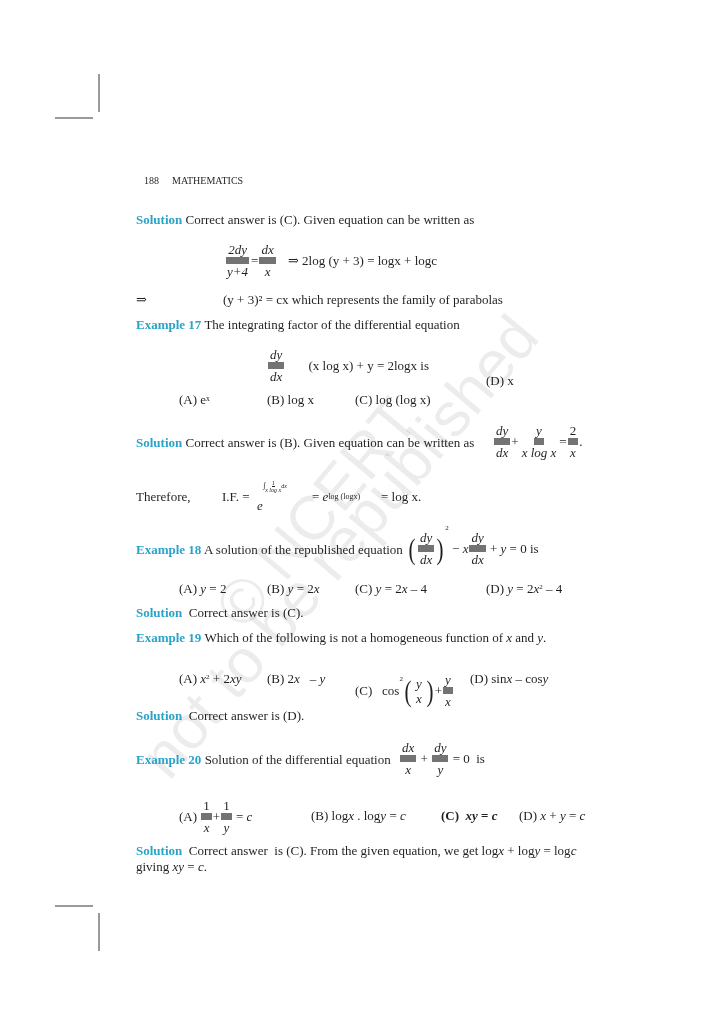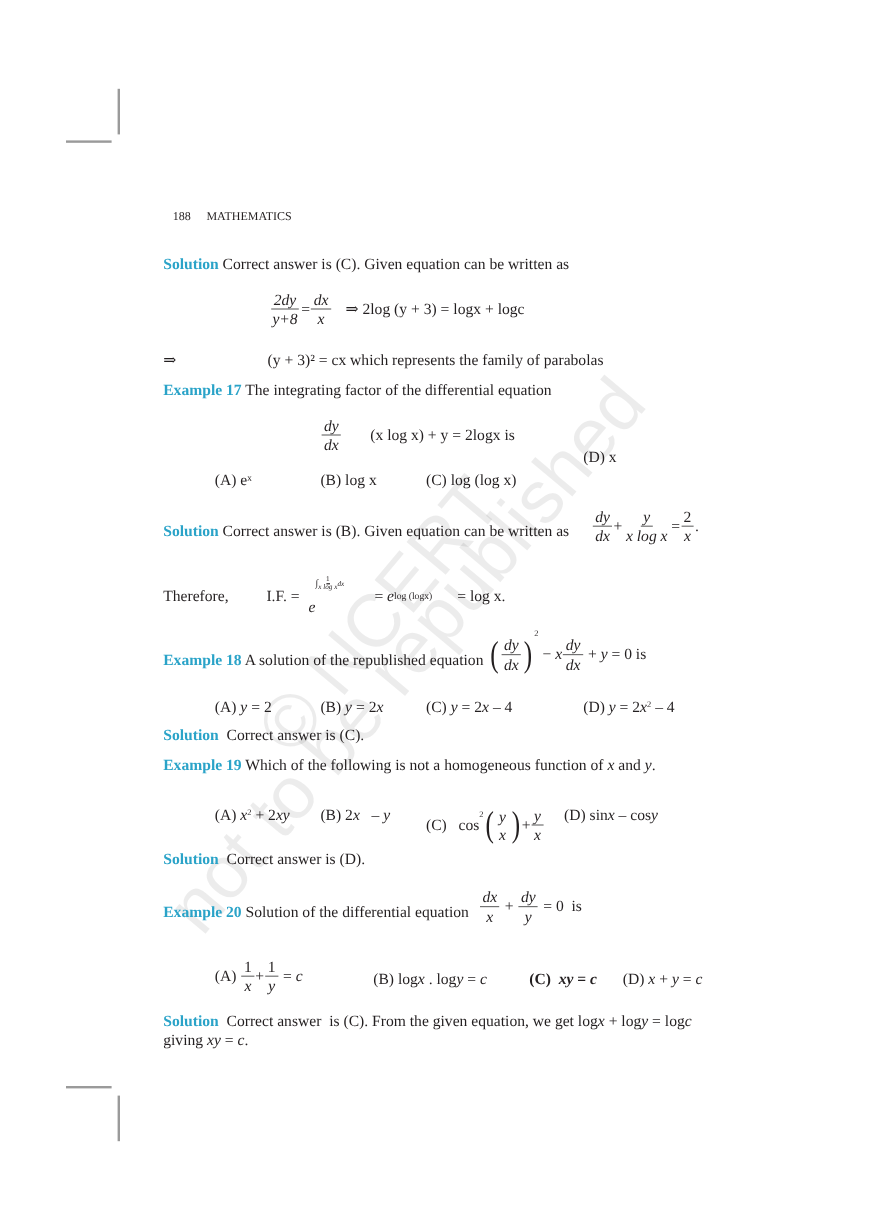--- a/index.html
+++ b/index.html
@@ -4,21 +4,21 @@
 <style>
   html, body { margin:0; padding:0; background:#ffffff; }
   body { width:724px; height:1024px; position:relative; overflow:hidden;
          font-family:"Liberation Serif","DejaVu Serif",serif; color:#231f20; }
   .abs { position:absolute; white-space:nowrap; }
   .txt { font-size:13px; line-height:16px; }
   .lbl { color:#2aa3c8; font-weight:bold; }
   i, .it { font-style:italic; }
   sup { font-size:7px; vertical-align:top; position:relative; top:-2px; }
   .frac { display:inline-flex; flex-direction:column; align-items:center; vertical-align:middle; margin:0 1px; }
-  .frac .num { border-bottom:1px solid #737373; padding:0 2px; line-height:15px; }
+  .frac .num { border-bottom:7px solid #737373; padding:0 2px; line-height:15px; }
   .frac .den { padding:0 2px; line-height:15px; }
   .crop { position:absolute; background:#9a9a9a; }
   .wm { position:absolute; color:#000; opacity:0.07; font-family:"Liberation Sans","DejaVu Sans",sans-serif;
         font-size:62px; white-space:nowrap; transform-origin:left bottom; transform:rotate(-50deg); }
   .paren { font-size:30px; line-height:30px; vertical-align:middle; font-weight:100; transform:scaleX(0.7); display:inline-block; }
   .small { font-size:8px; }
 </style>
 </head>
 <body>
 
@@ -36,21 +36,21 @@
   <span>MATHEMATICS</span>
 </div>
 
 <div class="abs txt" style="left:136px;top:212px;">
   <span class="lbl">Solution</span>
   <span>Correct answer is (C). Given equation can be written as</span>
 </div>
 <div class="abs txt" style="left:224px;top:242px;">
   <span class="frac it">
       <span class="num">2dy</span>
-      <span class="den">y+8</span>
+      <span class="den">y+4</span>
     </span><span style="vertical-align:middle">=</span><span class="frac it">
       <span class="num">dx</span>
       <span class="den">x</span>
     </span>
   <span style="vertical-align:middle;margin-left:8px">⇒ 2log (y + 3) = logx + logc</span>
 </div>
 <div class="abs txt" style="left:136px;top:292px;">⇒</div>
 <div class="abs txt" style="left:223px;top:292px;">(y + 3)² = cx which represents the family of parabolas</div>
 
 <div class="abs txt" style="left:136px;top:317px;text-align:right;">

